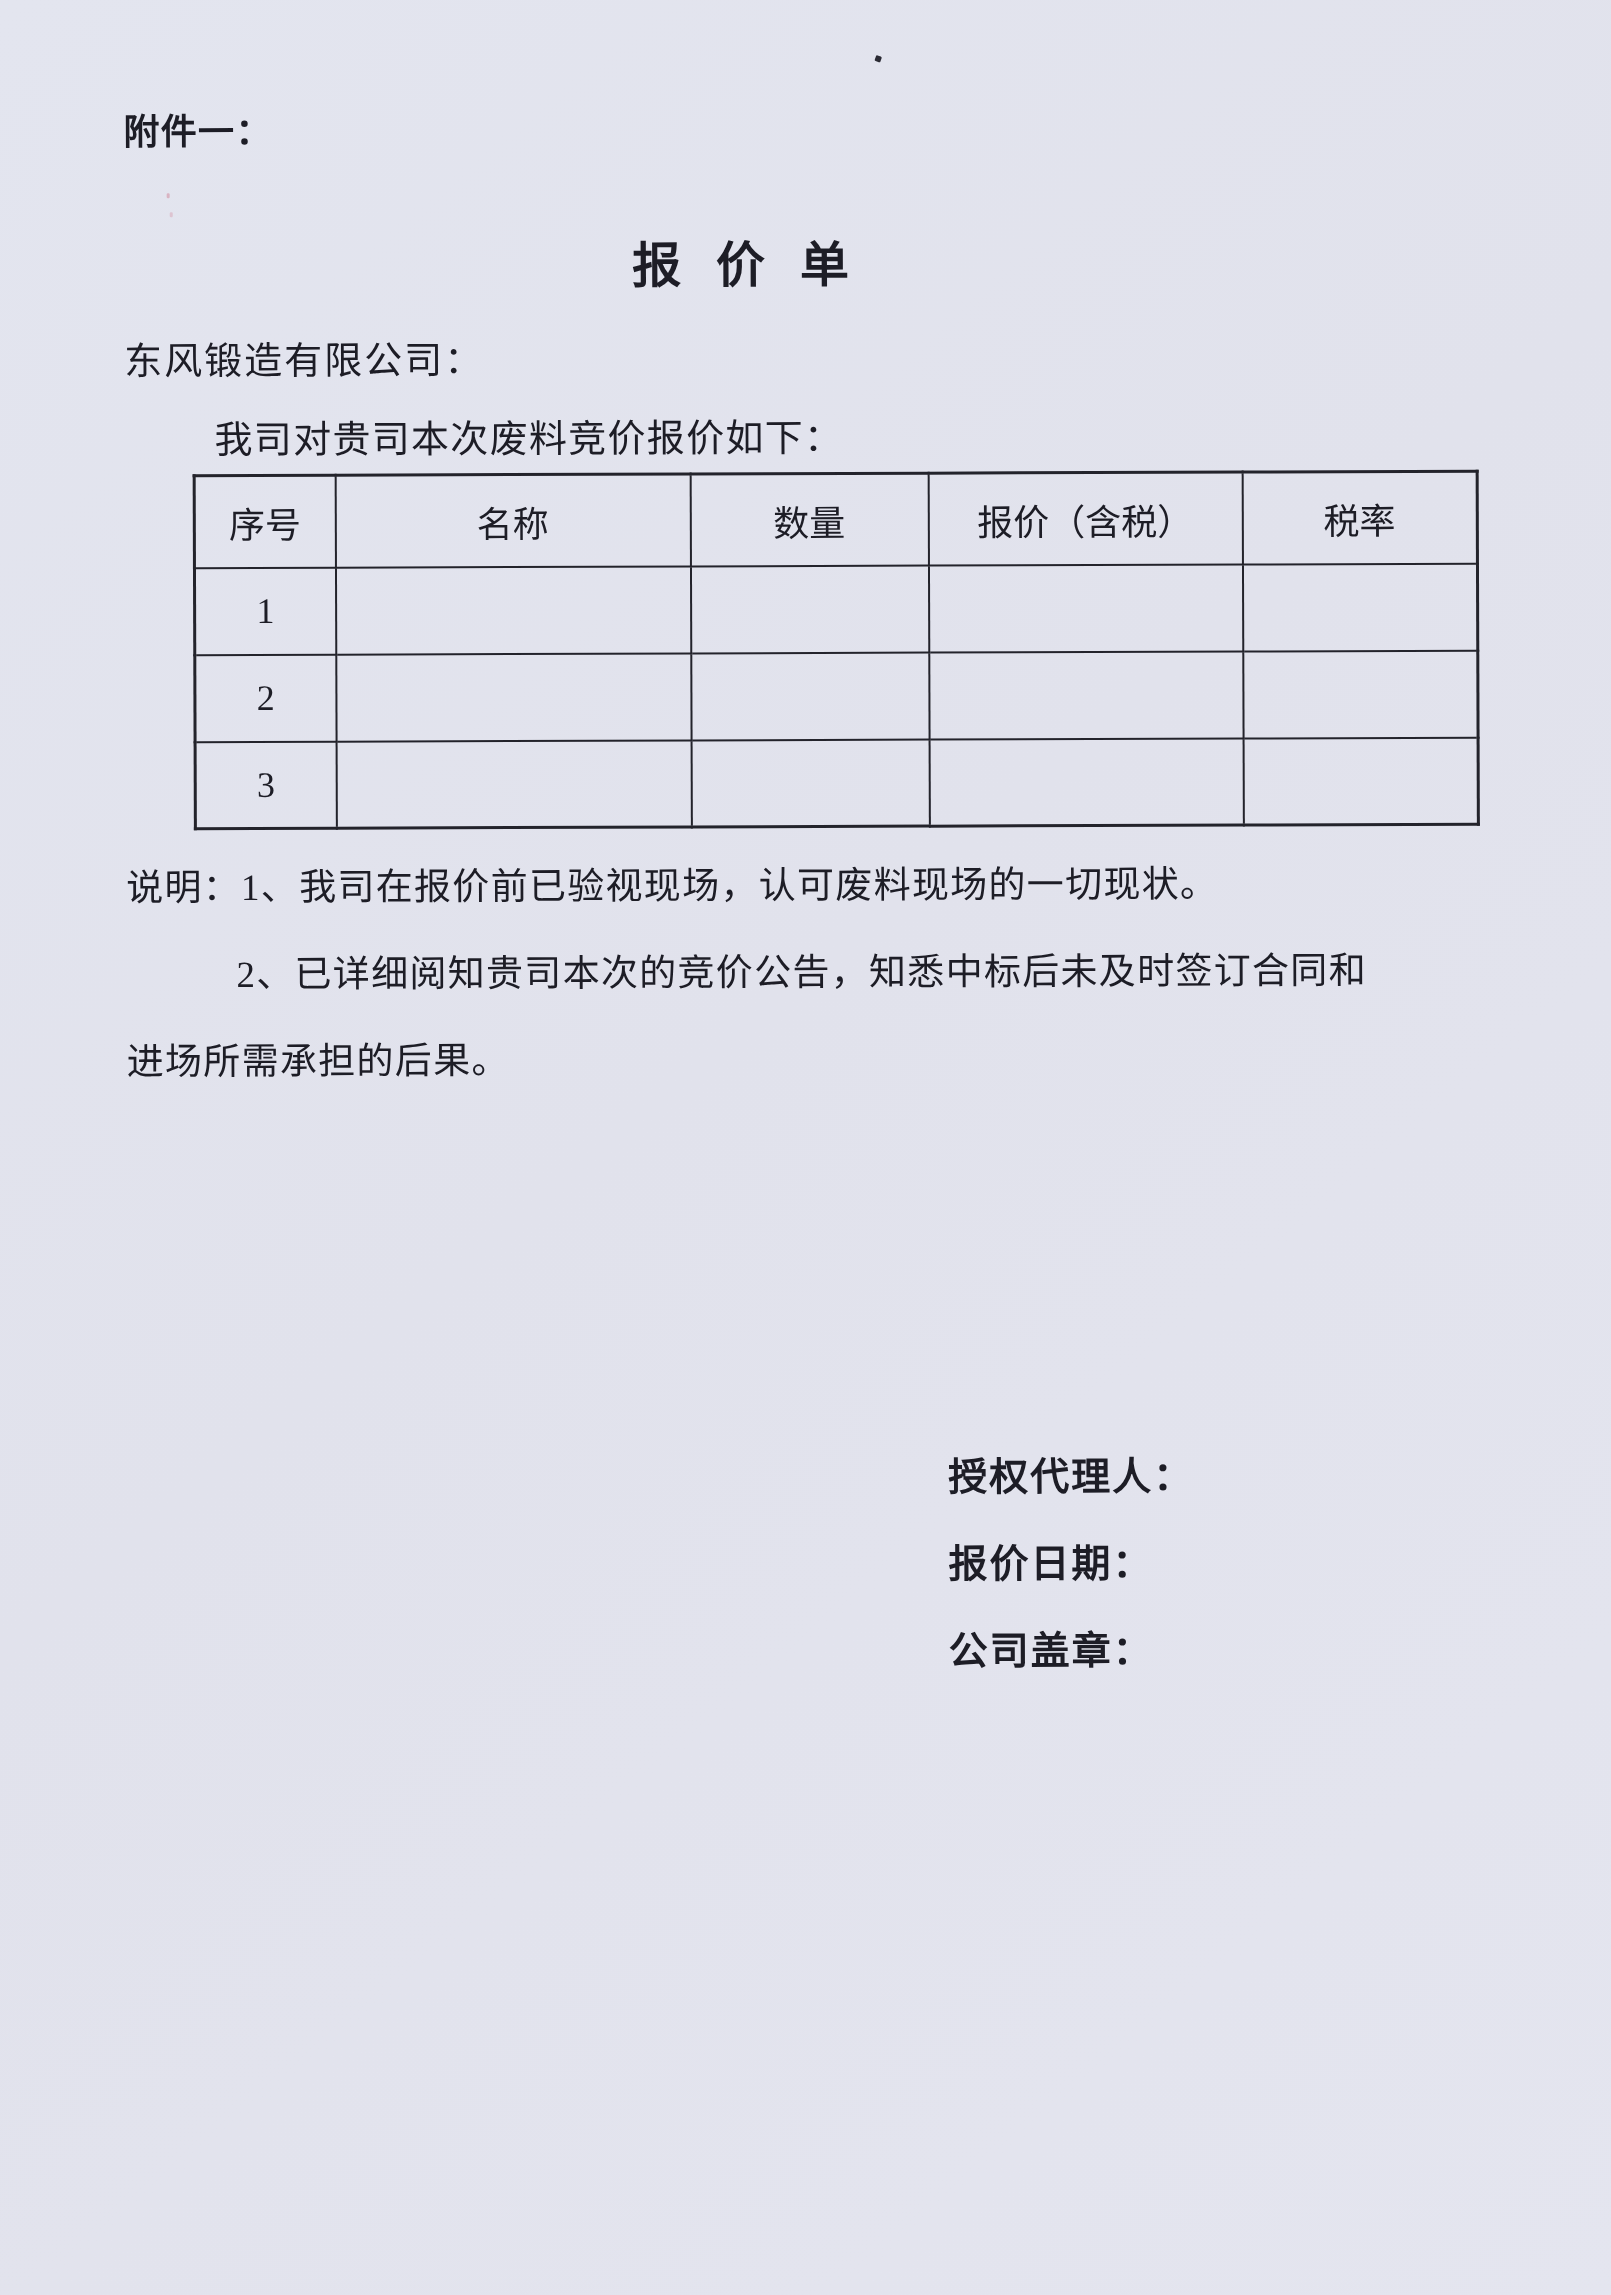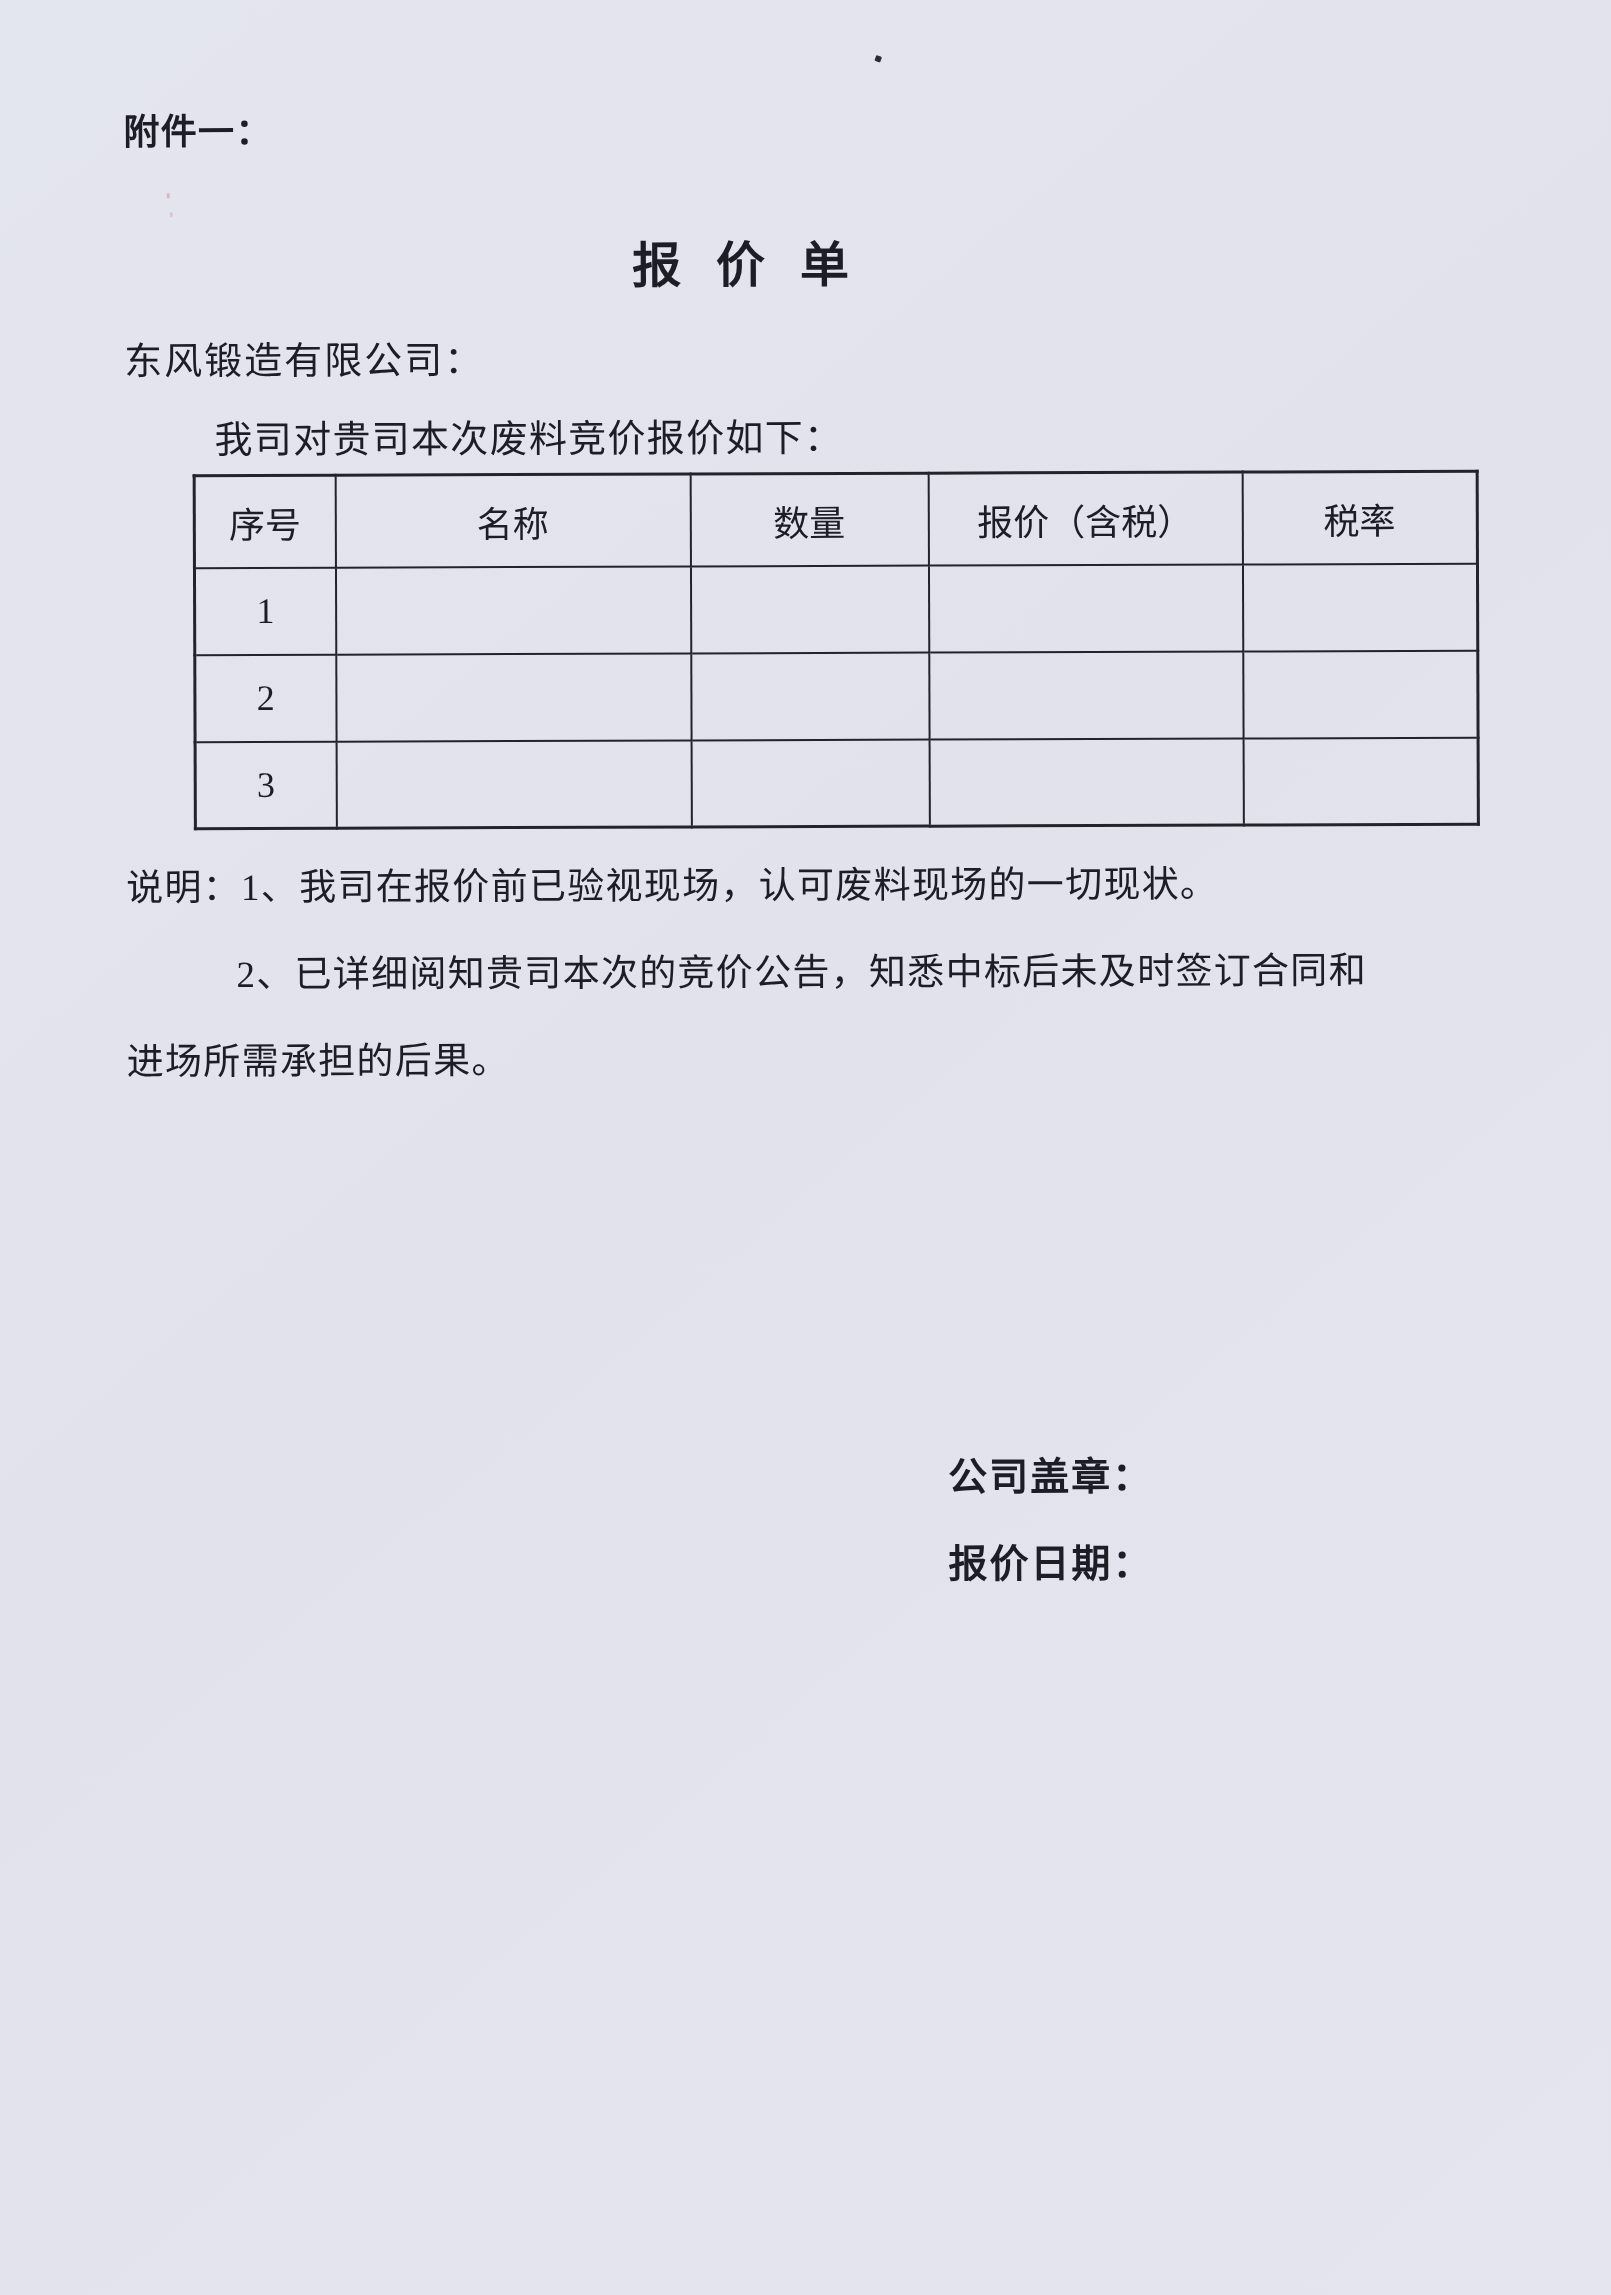--- a/index.html
+++ b/index.html
@@ -132,22 +132,23 @@
       </tbody>
     </table>
 
     <div class="notes-line nl1">
       <span>说明：</span><span>1、我司在报价前已验视现场，认可废料现场的一切现状。</span>
     </div>
     <div class="notes-line nl2">2、已详细阅知贵司本次的竞价公告，知悉中标后未及时签订合同和</div>
     <div class="notes-line nl3">进场所需承担的后果。</div>
 
     <div class="sig">
+      <div class="sig-line">授权代理人：</div>
+      <div class="sig-line">报价日期：</div>
       <div class="sig-line">公司盖章：</div>
-      <div class="sig-line">报价日期：</div>
     </div>
 
     <div class="speck black"></div>
     <div class="speck pink1"></div>
     <div class="speck pink2"></div>
 
   </div>
 </div>
 
 

